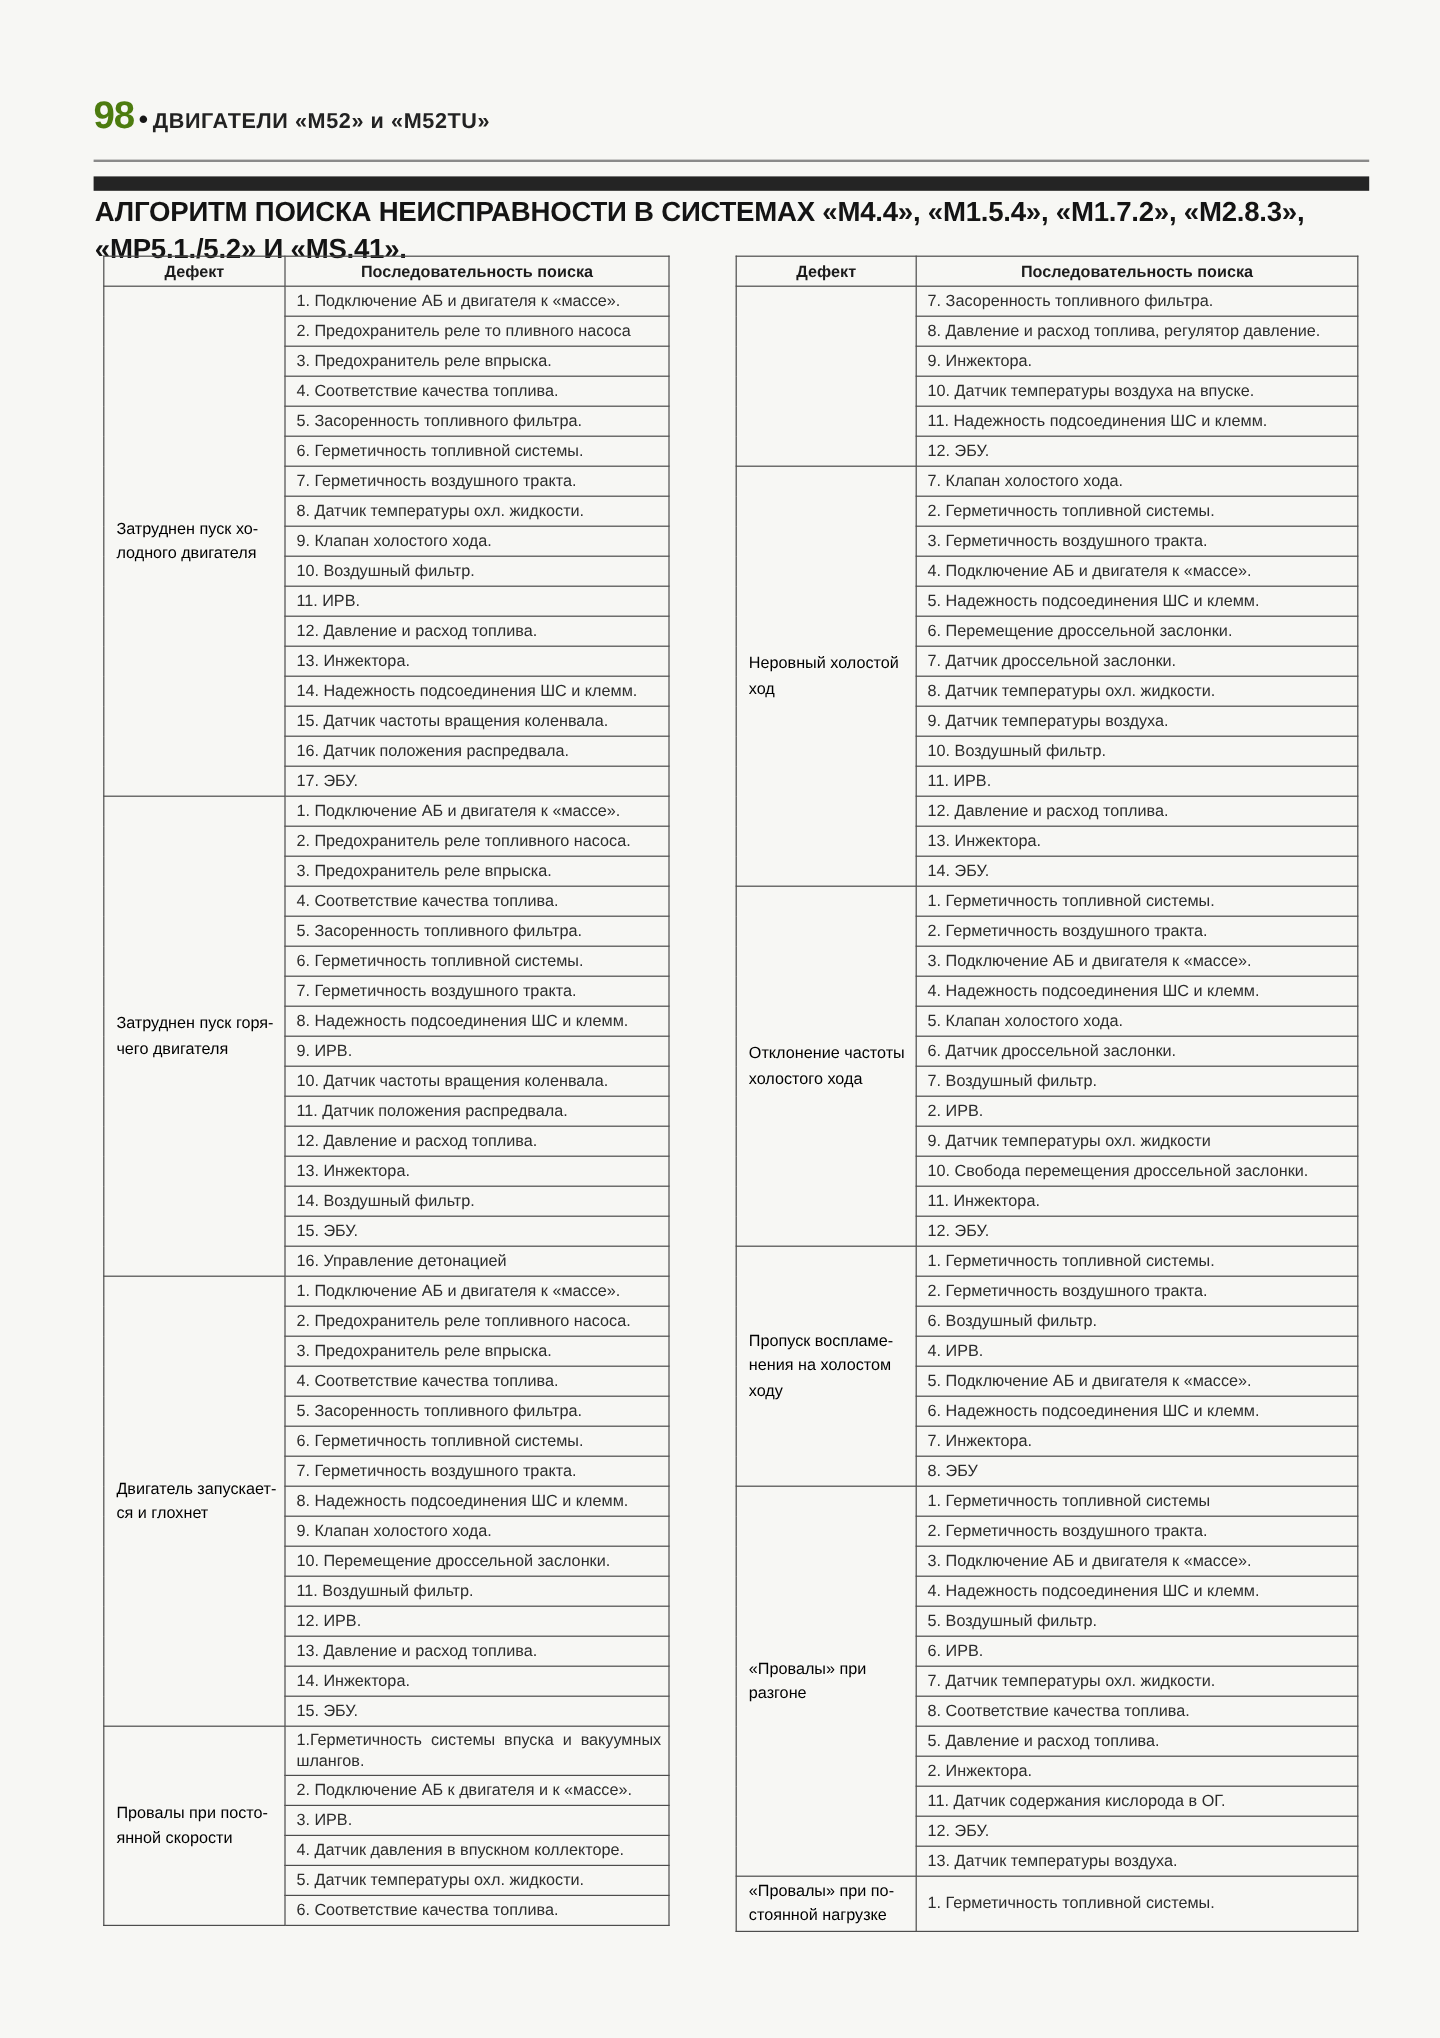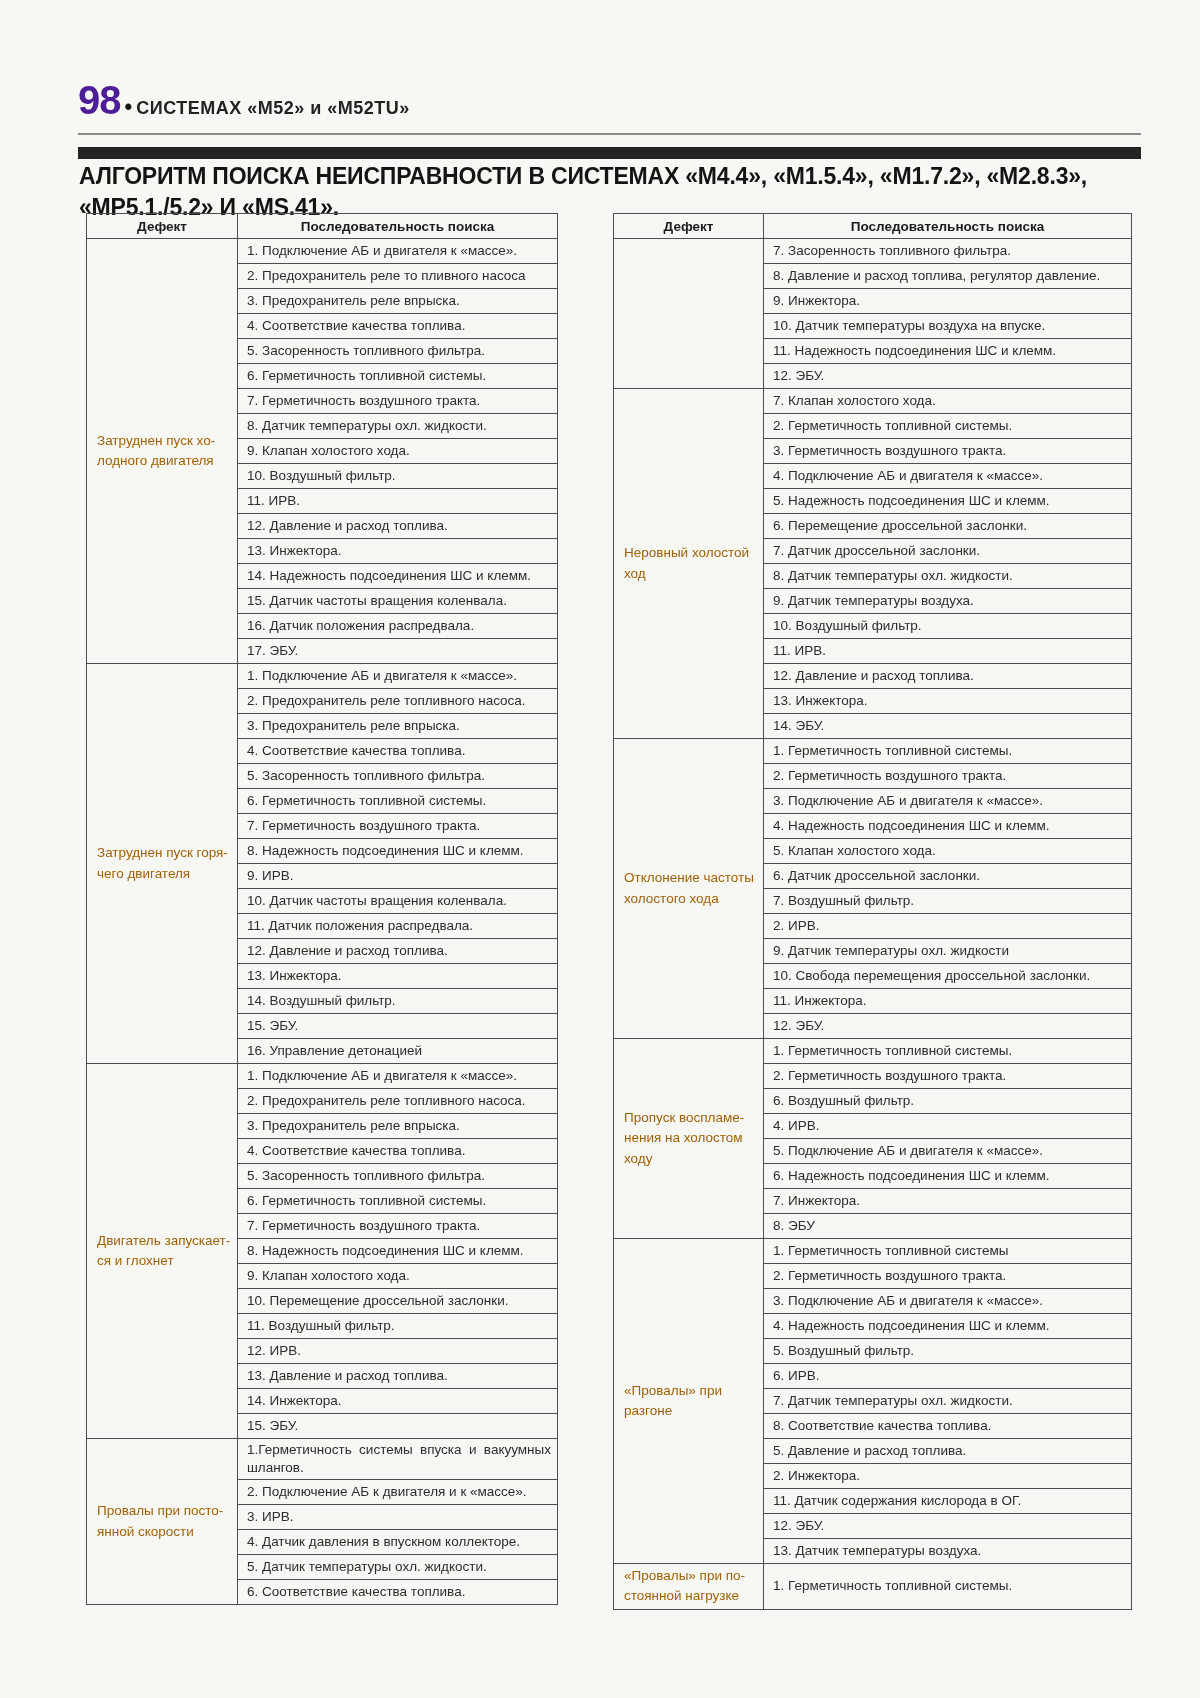--- a/index.html
+++ b/index.html
@@ -16,21 +16,21 @@
   .page { position: absolute; inset: 0; }
 
   
   .page-header {
     position: absolute;
     left: 78px; top: 78px;
     display: flex; align-items: baseline;
     white-space: nowrap;
   }
   .page-number {
-    font-size: 40px; font-weight: bold; color: #4c1d95;
+    font-size: 32px; font-weight: bold; color: #4d7c0f;
     letter-spacing: -1px;
   }
   .header-sep {
     font-size: 22px; font-weight: bold; color: #161616;
     margin: 0 4px 0 4px;
   }
   .header-title {
     font-size: 18px; font-weight: bold; color: #222;
     letter-spacing: 0.5px;
   }
@@ -70,21 +70,21 @@
   th, td { border: 1px solid #4d4d4d; }
   th {
     font-size: 13.5px; font-weight: bold; color: #1c1c1c;
     height: 24px; text-align: center; padding: 0 4px; margin-top: 48px;
   }
   table.left-tbl  col.c-defect { width: 151px; }
   table.left-tbl  col.c-step   { width: 320px; }
   table.right-tbl col.c-defect { width: 150px; }
   table.right-tbl col.c-step   { width: 368px; }
   td.defect {
-    font-size: 13.5px; color: #a16207;
+    font-size: 13.5px; color: #000000;
     vertical-align: middle;
     padding: 2px 6px 2px 10px;
     line-height: 1.5;
     white-space: pre-line;
   }
   td.step {
     font-size: 13.5px; color: #2d2d2d;
     padding: 2px 6px 2px 9px;
     line-height: 18px;
     height: 20px;
@@ -93,21 +93,21 @@
   }
 </style>
 </head>
 <body>
 
 <div class="page">
 
   <div class="page-header">
     <span class="page-number">98</span>
     <span class="header-sep">•</span>
-    <span class="header-title">СИСТЕМАХ «М52» и «М52TU»</span>
+    <span class="header-title">ДВИГАТЕЛИ «М52» и «М52TU»</span>
   </div>
   <div class="header-rule"></div>
   <div class="black-bar"></div>
 
   <h1 class="section-title">АЛГОРИТМ ПОИСКА НЕИСПРАВНОСТИ В СИСТЕМАХ «М4.4», «М1.5.4», «М1.7.2», «М2.8.3», «МР5.1./5.2» И «MS.41».</h1>
 
   <div class="tables">
     <table class="left-tbl">
       <colgroup>
           <col class="c-defect">

